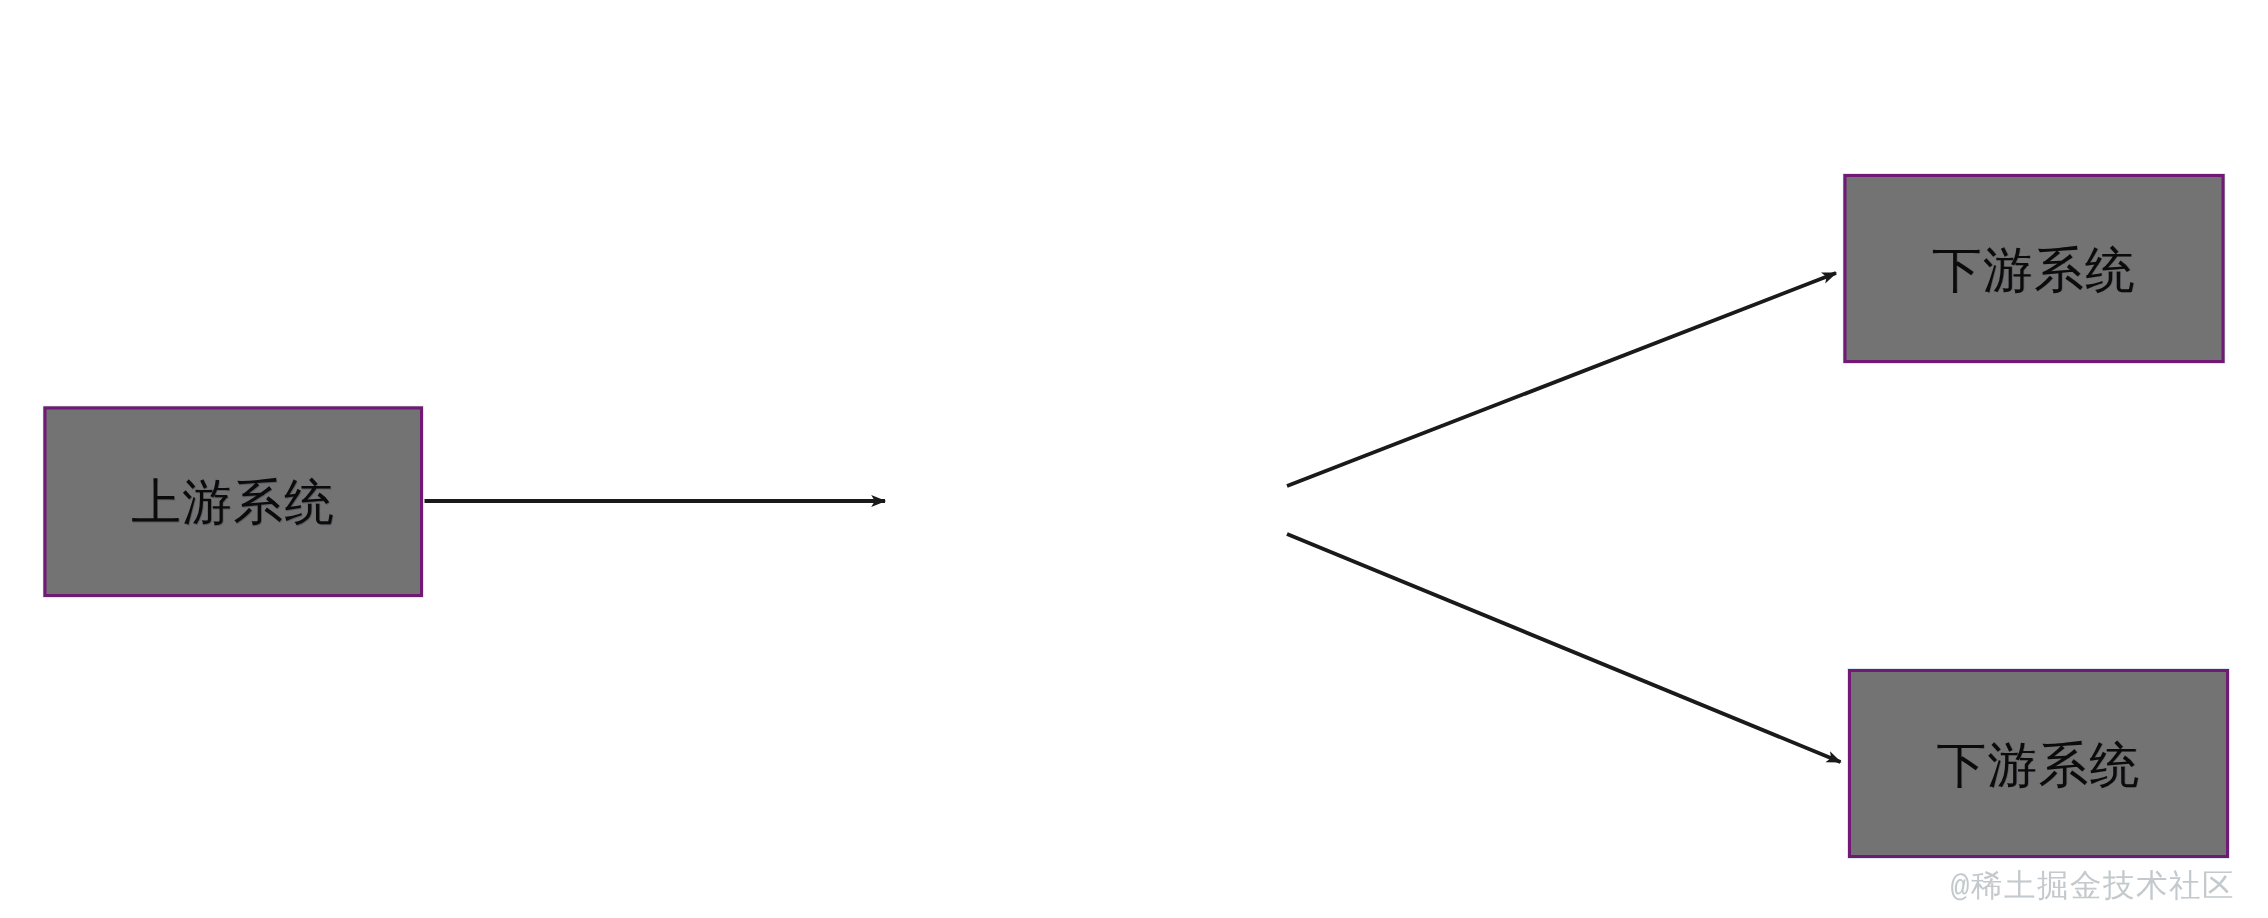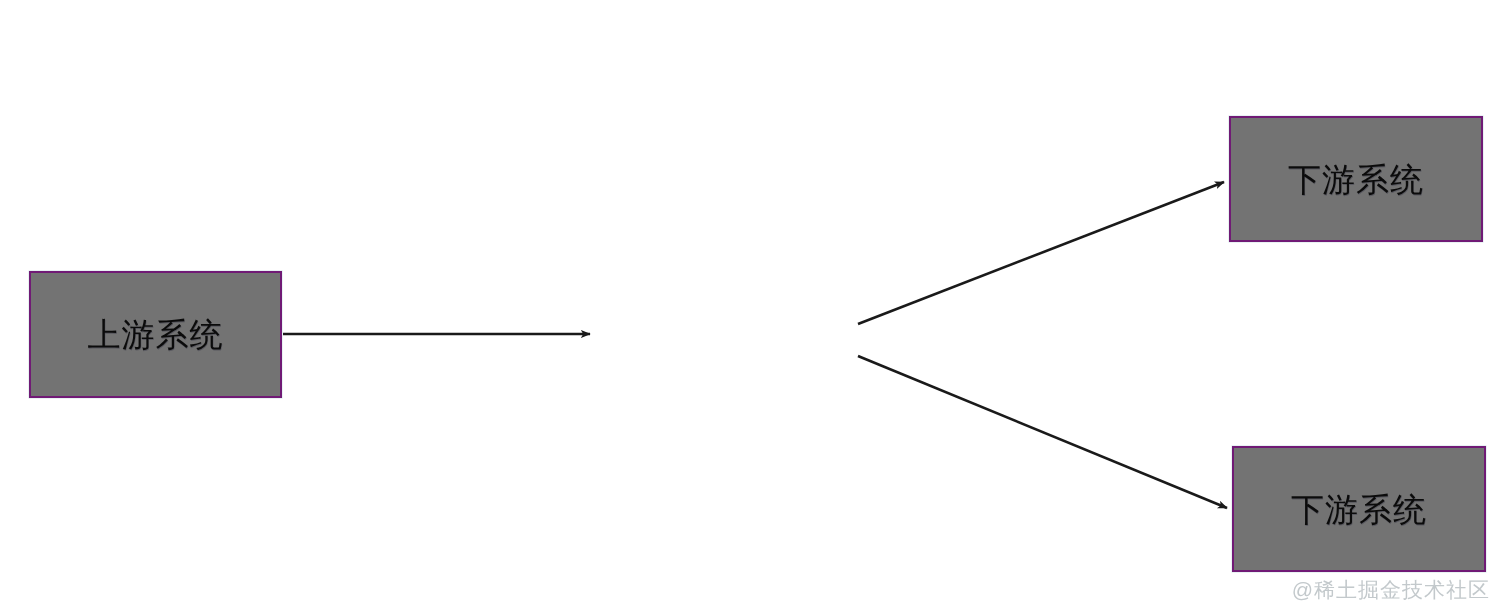--- a/index.html
+++ b/index.html
@@ -53,21 +53,21 @@
   
   #node-upstream   { left: 29px;   top: 271px; width: 253px; height: 127px; }
   #node-mq         { left: 595px;  top: 271px; width: 255px; height: 127px; }
   #node-down-1     { left: 1229px; top: 116px; width: 254px; height: 126px; }
   #node-down-2     { left: 1232px; top: 446px; width: 254px; height: 126px; }
 
   .watermark {
     position: absolute;
     right: 22px;
     bottom: 8px;
-    font-family: Liberation Sans, sans-serif;
+    font-family: Liberation Mono, monospace;
     font-size: 21px;
     color: #c3c9cc;
     letter-spacing: 1px;
     white-space: nowrap;
     user-select: none;
   }
 </style>
 </head>
 <body>
 

